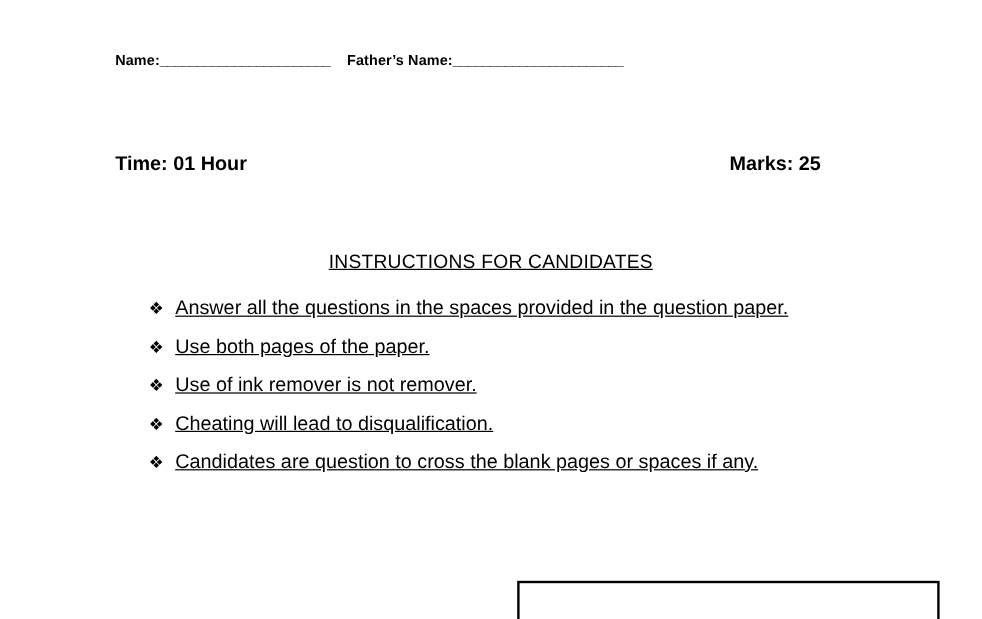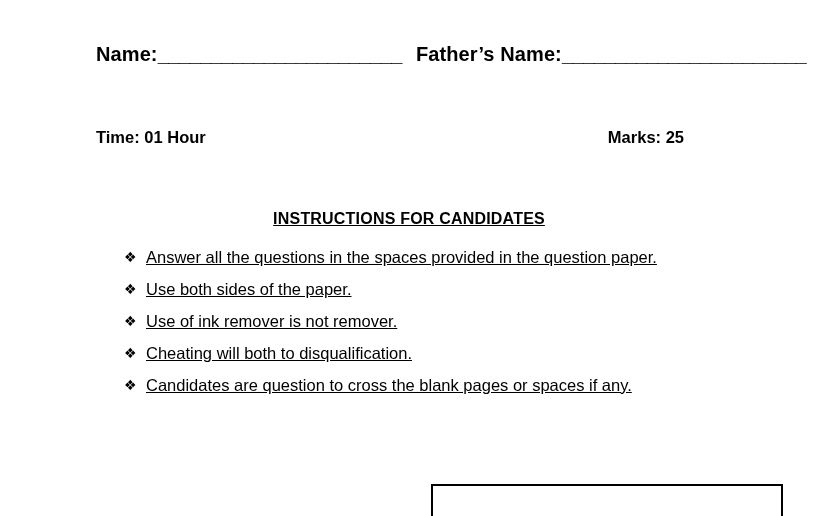--- a/index.html
+++ b/index.html
@@ -21,21 +21,21 @@
     width: 818px;
     height: 516px;
     box-sizing: border-box;
   }
 
   
   .name-row {
     position: absolute;
     left: 96px;
     top: 43px;
-    font-size: 20px;
+    font-size: 12px;
     font-weight: bold;
     letter-spacing: 0.1px;
     white-space: nowrap;
   }
   .name-row .label {
     font-weight: bold;
   }
   .name-row .rule {
     display: inline-block;
     letter-spacing: -0.5px;
@@ -63,21 +63,21 @@
   }
 
   
   .instr-heading {
     position: absolute;
     top: 210px;
     left: 0;
     width: 818px;
     text-align: center;
     font-size: 16px;
-    font-weight: bold;
+    font-weight: normal;
     text-decoration: underline;
     letter-spacing: 0.2px;
   }
 
   
   .instr-list {
     position: absolute;
     left: 124px;
     top: 248px;
     width: 660px;
@@ -131,31 +131,31 @@
 
   <div class="instr-list">
 
     <div class="instr-item">
       <span class="instr-bullet">❖</span>
       <span class="instr-text">Answer all the questions in the spaces provided in the question paper.</span>
     </div>
 
     <div class="instr-item">
       <span class="instr-bullet">❖</span>
-      <span class="instr-text">Use both sides of the paper.</span>
+      <span class="instr-text">Use both pages of the paper.</span>
     </div>
 
     <div class="instr-item">
       <span class="instr-bullet">❖</span>
       <span class="instr-text">Use of ink remover is not remover.</span>
     </div>
 
     <div class="instr-item">
       <span class="instr-bullet">❖</span>
-      <span class="instr-text">Cheating will both to disqualification.</span>
+      <span class="instr-text">Cheating will lead to disqualification.</span>
     </div>
 
     <div class="instr-item">
       <span class="instr-bullet">❖</span>
       <span class="instr-text">Candidates are question to cross the blank pages or spaces if any.</span>
     </div>
 
   </div>
 
   <div class="bottom-box"></div>

